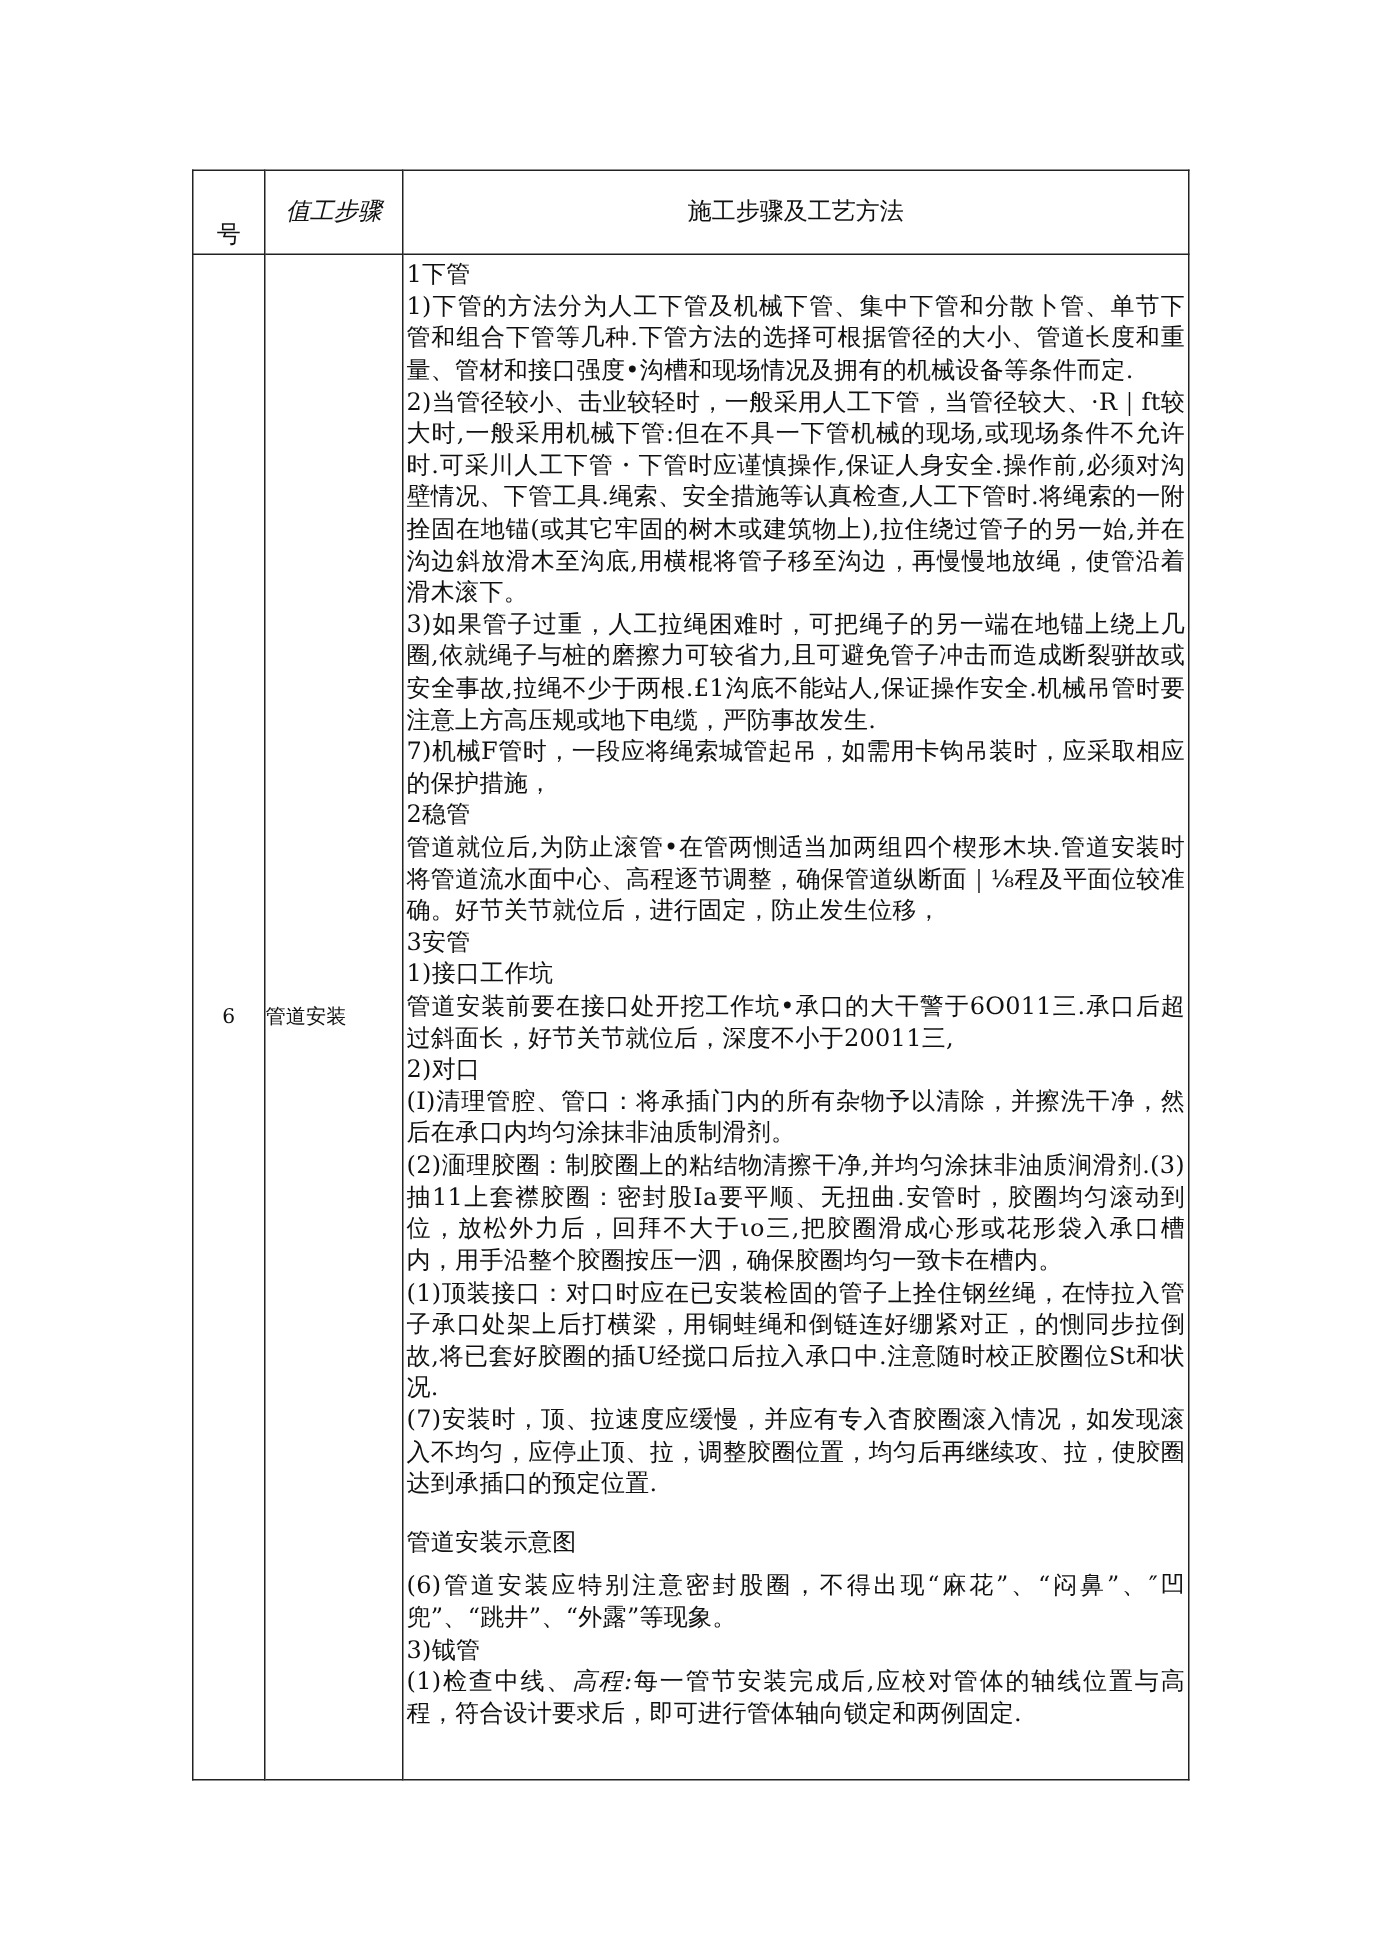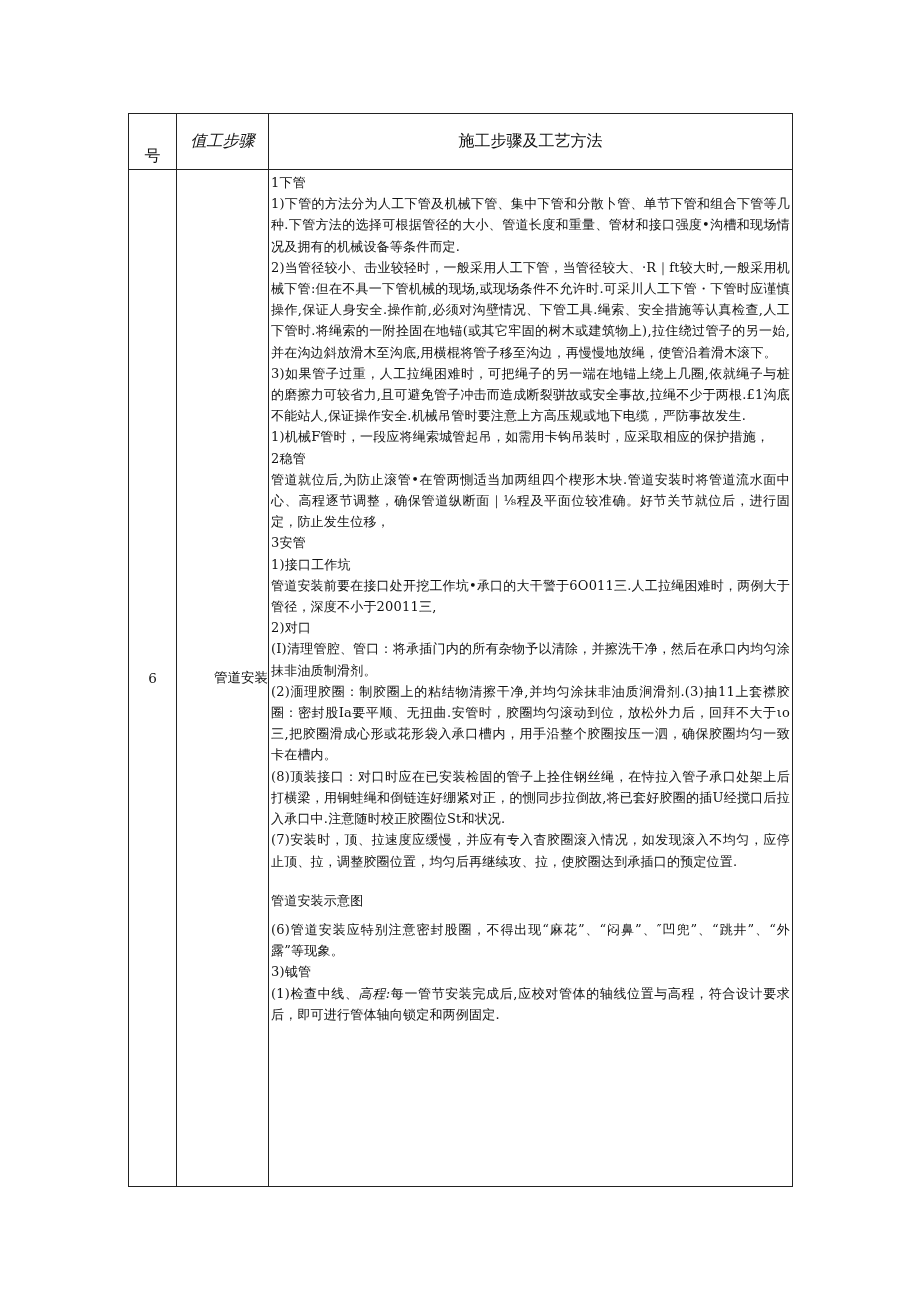--- a/index.html
+++ b/index.html
@@ -13,23 +13,23 @@
     }
     .col-no { width: 48px; }
     .col-step { width: 92px; }
     .col-method { width: 524px; }
     .hdr-row th { height: 53px; font-size: 16px; }
     .hdr-no { vertical-align: bottom !important; text-align: center; padding-bottom: 2px !important; }
     .hdr-step { font-style: italic; text-align: center; }
     .hdr-method { }
     .body-row td { height: 1014px; }
     .cell-no { text-align: center; font-size: 13.5px; }
-    .cell-step { text-align: right; font-size: 13.5px; }
+    .cell-step { text-align: left; font-size: 13.5px; }
     .cell-method { vertical-align: top !important; padding: 2px 2px 0 2px !important; }
-    .line { font-size: 13px; line-height: 21.2px; text-align: justify; white-space: normal; letter-spacing: 0.2px; }
+    .line { font-size: 16px; line-height: 21.2px; text-align: justify; white-space: normal; letter-spacing: 0.2px; }
     .gap { height: 18px; }
     .gap-sm { height: 8px; }
     .ital { font-style: italic; }
   </style>
 </head>
 <body>
 
 <table class="doc-table">
   <colgroup>
     <col class="col-no">
@@ -43,30 +43,30 @@
     <th class="hdr-method">施工步骤及工艺方法</th>
   </tr>
   <tr class="body-row">
     <td class="cell-no">6</td>
     <td class="cell-step">管道安装</td>
     <td class="cell-method">
       <div class="line">1下管</div>
       <div class="line">1)下管的方法分为人工下管及机械下管、集中下管和分散卜管、单节下管和组合下管等几种.下管方法的选择可根据管径的大小、管道长度和重量、管材和接口强度•沟槽和现场情况及拥有的机械设备等条件而定.</div>
       <div class="line">2)当管径较小、击业较轻时，一般采用人工下管，当管径较大、·R｜ft较大时,一般采用机械下管:但在不具一下管机械的现场,或现场条件不允许时.可采川人工下管・下管时应谨慎操作,保证人身安全.操作前,必须对沟壁情况、下管工具.绳索、安全措施等认真检查,人工下管时.将绳索的一附拴固在地锚(或其它牢固的树木或建筑物上),拉住绕过管子的另一始,并在沟边斜放滑木至沟底,用横棍将管子移至沟边，再慢慢地放绳，使管沿着滑木滚下。</div>
       <div class="line">3)如果管子过重，人工拉绳困难时，可把绳子的另一端在地锚上绕上几圈,依就绳子与桩的磨擦力可较省力,且可避免管子冲击而造成断裂骈故或安全事故,拉绳不少于两根.£1沟底不能站人,保证操作安全.机械吊管时要注意上方高压规或地下电缆，严防事故发生.</div>
-      <div class="line">1)机械F管时，一段应将绳索城管起吊，如需用卡钩吊装时，应采取相应的保护措施，</div>
+      <div class="line">7)机械F管时，一段应将绳索城管起吊，如需用卡钩吊装时，应采取相应的保护措施，</div>
       <div class="line">2稳管</div>
       <div class="line">管道就位后,为防止滚管•在管两惻适当加两组四个楔形木块.管道安装时将管道流水面中心、高程逐节调整，确保管道纵断面｜⅛程及平面位较准确。好节关节就位后，进行固定，防止发生位移，</div>
       <div class="line">3安管</div>
       <div class="line">1)接口工作坑</div>
-      <div class="line">管道安装前要在接口处开挖工作坑•承口的大干警于6O011三.人工拉绳困难时，两例大于管径，深度不小于20011三,</div>
+      <div class="line">管道安装前要在接口处开挖工作坑•承口的大干警于6O011三.承口后超过斜面长，好节关节就位后，深度不小于20011三,</div>
       <div class="line">2)对口</div>
       <div class="line">(I)清理管腔、管口：将承插门内的所有杂物予以清除，并擦洗干净，然后在承口内均匀涂抹非油质制滑剂。</div>
       <div class="line">(2)湎理胶圈：制胶圈上的粘结物清擦干净,并均匀涂抹非油质涧滑剂.(3)抽11上套襟胶圈：密封股Ia要平顺、无扭曲.安管时，胶圈均匀滚动到位，放松外力后，回拜不大于ιo三,把胶圈滑成心形或花形袋入承口槽内，用手沿整个胶圈按压一泗，确保胶圈均匀一致卡在槽内。</div>
-      <div class="line">(8)顶装接口：对口时应在已安装检固的管子上拴住钢丝绳，在恃拉入管子承口处架上后打横梁，用铜蛙绳和倒链连好绷紧对正，的惻同步拉倒故,将已套好胶圈的插U经搅口后拉入承口中.注意随时校正胶圈位St和状况.</div>
+      <div class="line">(1)顶装接口：对口时应在已安装检固的管子上拴住钢丝绳，在恃拉入管子承口处架上后打横梁，用铜蛙绳和倒链连好绷紧对正，的惻同步拉倒故,将已套好胶圈的插U经搅口后拉入承口中.注意随时校正胶圈位St和状况.</div>
       <div class="line">(7)安装时，顶、拉速度应缓慢，并应有专入杳胶圈滚入情况，如发现滚入不均匀，应停止顶、拉，调整胶圈位置，均匀后再继续攻、拉，使胶圈达到承插口的预定位置.</div>
       <div class="gap"></div>
       <div class="line">管道安装示意图</div>
       <div class="gap-sm"></div>
       <div class="line">(6)管道安装应特别注意密封股圈，不得出现“麻花”、“闷鼻”、″凹兜”、“跳井”、“外露”等现象。</div>
       <div class="line">3)钺管</div>
       <div class="line"><span>(1)检查中线、</span><span class="ital">高程:</span><span>每一管节安装完成后,应校对管体的轴线位置与高程，符合设计要求后，即可进行管体轴向锁定和两例固定.</span></div>
     </td>
   </tr>
 </tbody>

